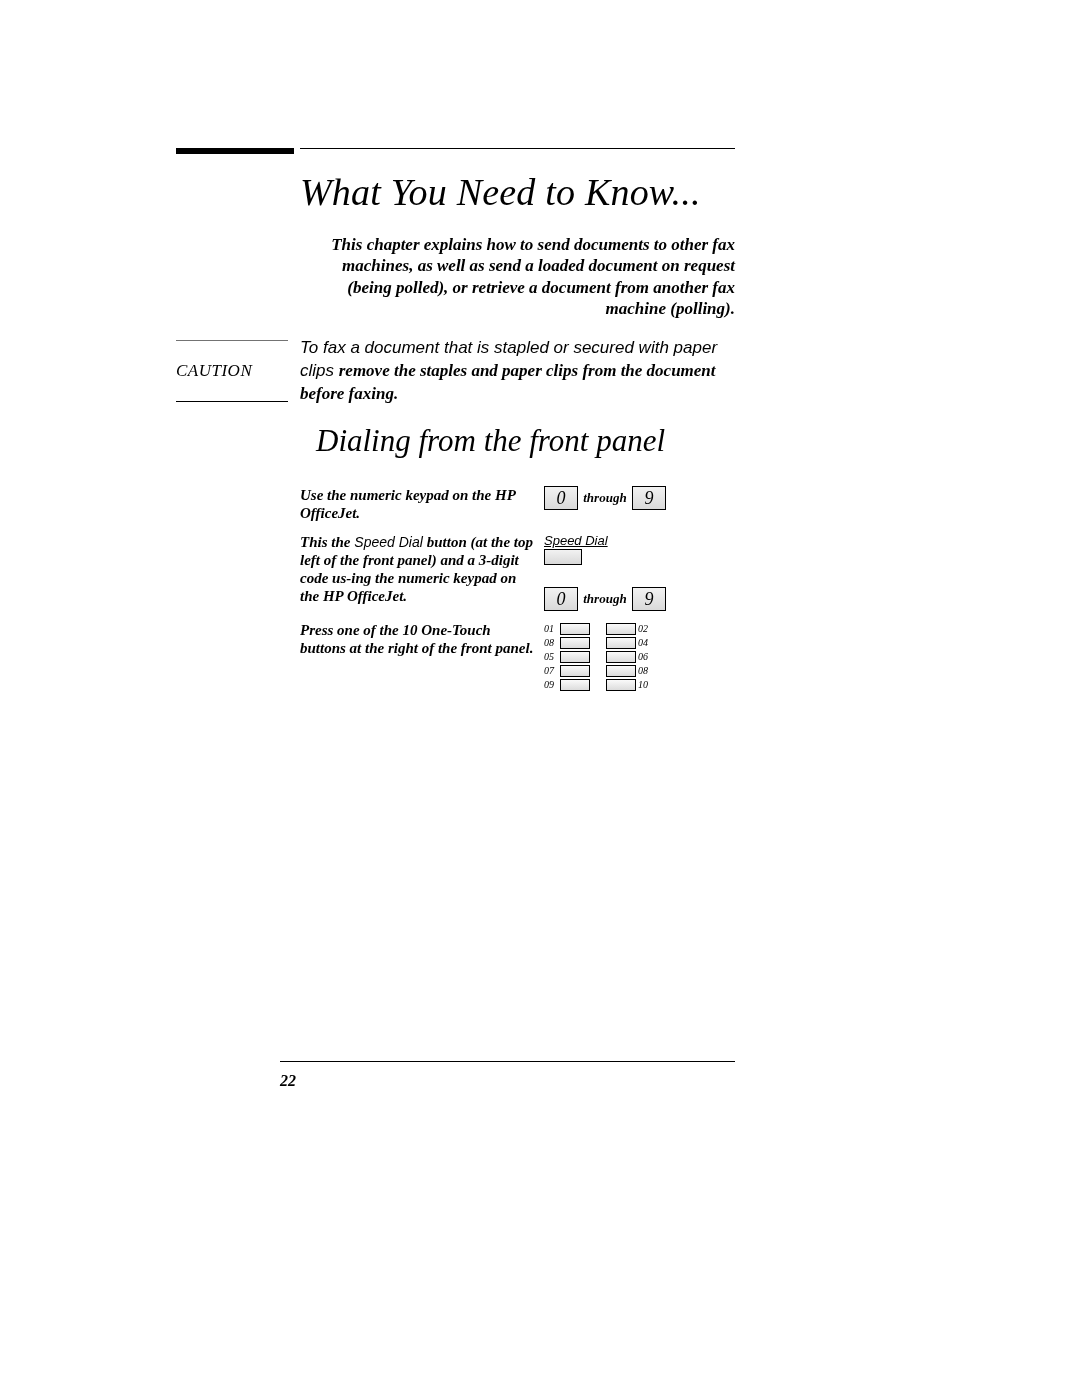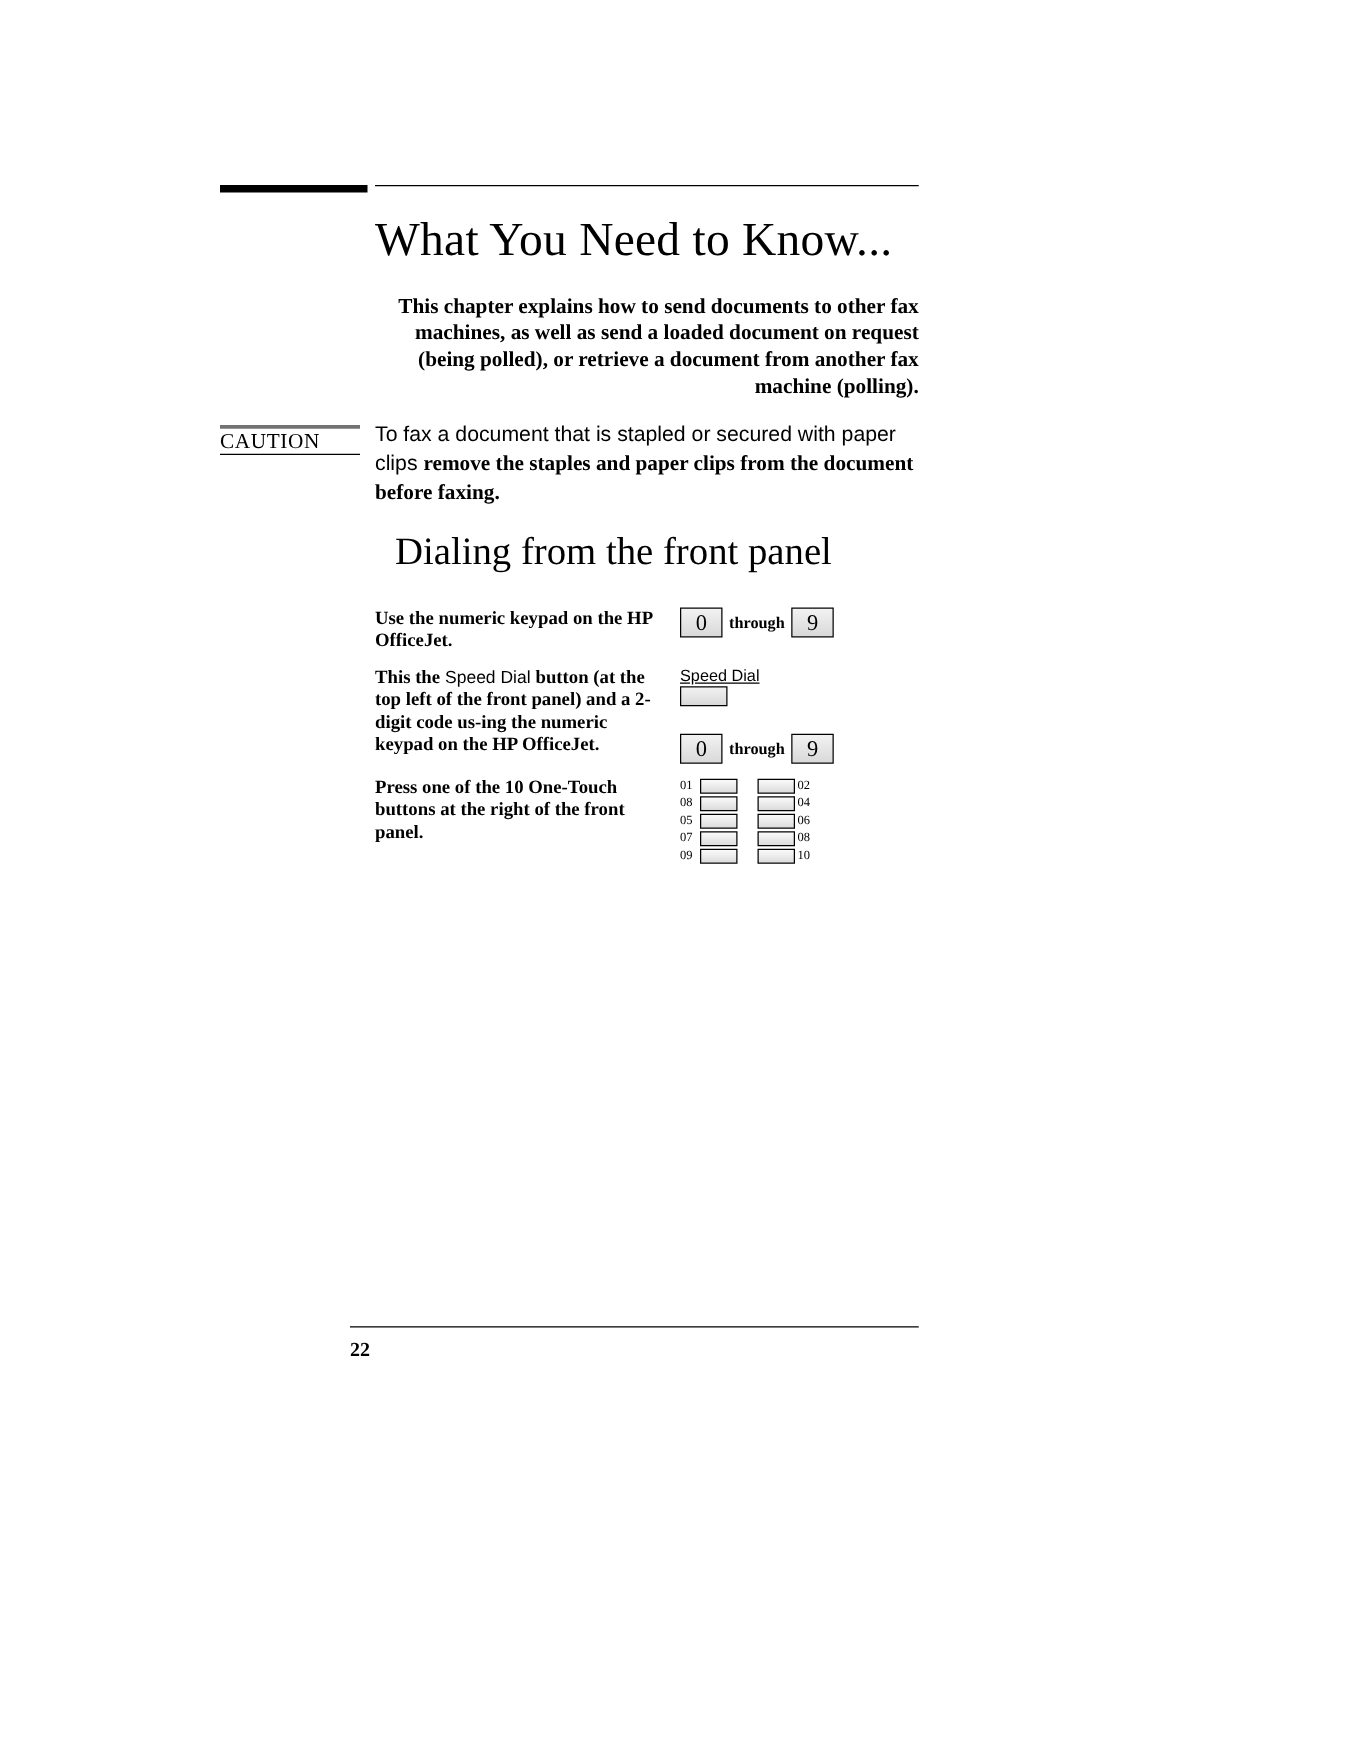--- a/index.html
+++ b/index.html
@@ -8,20 +8,21 @@
     background: #fff;
     font-family: "Times New Roman", Times, serif;
     color: #000;
   }
   .page {
     width: 1080px;
     height: 1397px;
     position: relative;
     box-sizing: border-box;
     padding: 148px 0 0 0;
+    font-style: italic;
   }
 
   
   .top-rule {
     position: absolute;
     left: 300px;
     right: 345px;
     top: 148px;
     border-top: 1px solid #000;
   }
@@ -77,23 +78,23 @@
     right: 345px;
     top: 340px;
     display: flex;
   }
   .caution-label-col {
     width: 124px;
     box-sizing: border-box;
     padding-right: 12px;
   }
   .caution-label {
-    border-top: 3px solid #737373;
+    border-top: 1px solid #737373;
     border-bottom: 1px solid #000;
-    padding: 0 0;
+    padding: 20px 0;
     font-family: "Times New Roman", Times, serif;
     font-size: 17px;
     letter-spacing: 0.5px;
   }
   .caution-text {
     flex: 1;
     font-family: "Times New Roman", Times, serif;
     font-weight: bold;
     font-size: 17px;
     line-height: 1.25;
@@ -256,21 +257,21 @@
       <div class="instr-left">Use the numeric keypad on the HP OfficeJet.</div>
       <div class="instr-right keyrow">
         <span class="keybox">0</span>
         <span class="through-label">through</span>
         <span class="keybox">9</span>
       </div>
     </div>
 
     <div class="instr-row" style="margin-top:10px;">
       <div class="instr-left">
-        <span>This the</span><span class="sans-inline"> Speed Dial </span><span>button (at the top left of the front panel) and a 2-digit code us-ing the numeric keypad on the HP OfficeJet.</span>
+        <span>This the</span><span class="sans-inline"> Speed Dial </span><span>button (at the top left of the front panel) and a 3-digit code us-ing the numeric keypad on the HP OfficeJet.</span>
       </div>
       <div class="instr-right">
         <div class="speeddial-caption">Speed Dial</div>
         <span class="speeddial-btn"></span>
         <div style="height:18px;"></div>
         <div class="keyrow">
           <span class="keybox">0</span>
           <span class="through-label">through</span>
           <span class="keybox">9</span>
         </div>

